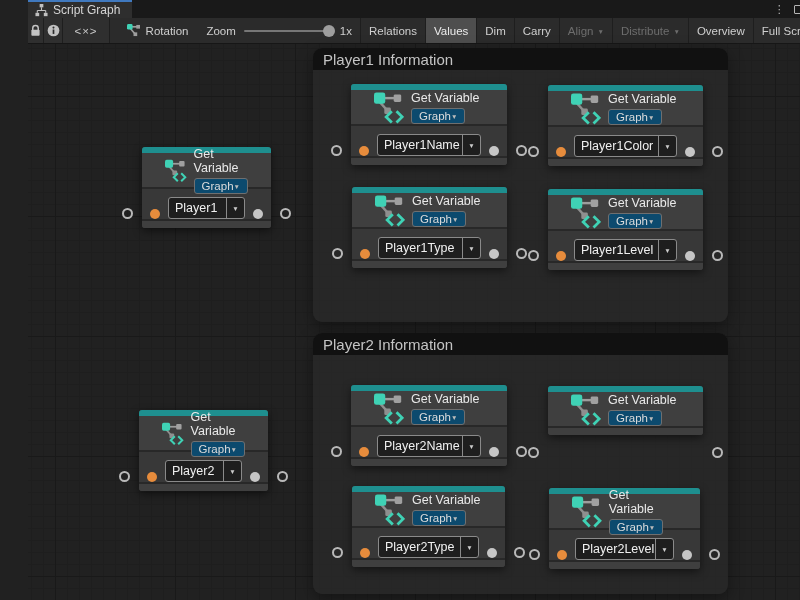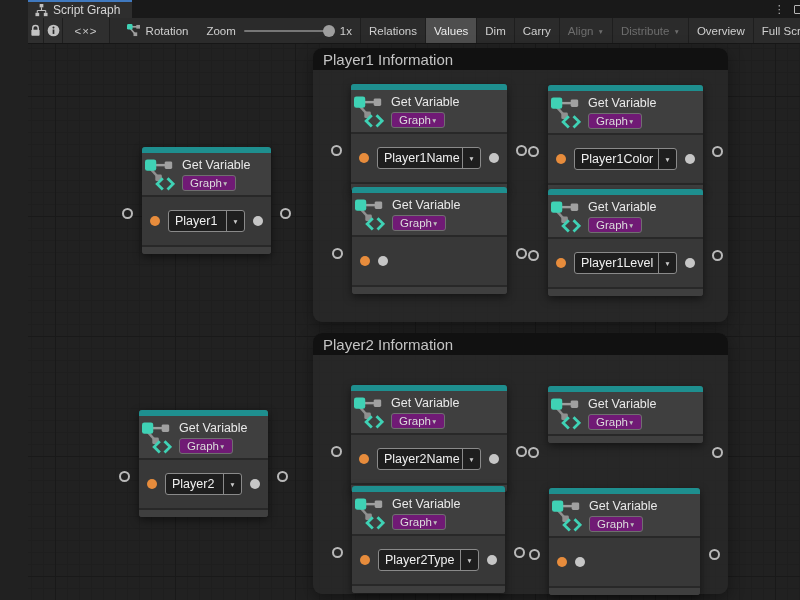--- a/index.html
+++ b/index.html
@@ -43,28 +43,28 @@
     background-size:120px 120px,120px 120px,12px 12px,12px 12px;
     background-position:27px 52px,27px 52px,3px 4px,3px 4px; }
 
   .group { position:absolute; background:rgba(39,39,39,0.94); border-radius:9px;
     box-shadow:0 5px 16px rgba(0,0,0,0.38); }
   .group-header { height:22px; background:rgba(17,17,17,0.96); border-radius:9px 9px 0 0;
     display:flex; align-items:center; padding:0 10px; font-size:15px; color:#c4c4c4; }
 
   .node { position:absolute; border-radius:3px; background:#3f3f3f; box-shadow:0 3px 9px rgba(0,0,0,0.5); }
   .accent { height:6px; background:#1e8f8f; border-radius:3px 3px 0 0; }
-  .head { height:42px; display:flex; align-items:center; gap:7px; padding:0 3px; background:#3f3f3f; }
+  .head { height:34px; display:flex; align-items:center; gap:7px; padding:0 23px; background:#3f3f3f; }
   .head-text { display:flex; flex-direction:column; align-items:flex-start; gap:3px; }
   .ntitle { font-size:12.5px; color:#e9e9e9; }
-  .scope-pill { display:inline-flex; align-items:center; gap:0; background:#701a75;
+  .scope-pill { display:inline-flex; align-items:center; gap:0; background:#0c4a6e;
     border:1px solid #6f6f6f; border-radius:3px; padding:1px 7px; font-size:11.5px; color:#dcdcdc; }
   .scope-pill .dd-arrow { color:#bbb; }
-  .nrow { height:50px; background:#383838; border-top:2px solid #282828;
-    display:flex; align-items:center; gap:8px; padding:0 8px; }
+  .nrow { height:32px; background:#383838; border-top:2px solid #282828;
+    display:flex; align-items:flex-end; gap:8px; padding:0 8px; }
   .pdot { width:10px; height:10px; border-radius:50%; flex:0 0 auto; }
   .pdot.in { background:#e78c3c; }
   .pdot.out { background:#c6c6c6; }
   .var-dd { flex:1 1 auto; min-width:0; display:flex; align-items:stretch; height:22px;
     background:#1e1e1e; border:1px solid #8a8a8a; border-radius:3px; }
   .var-label { flex:1; display:flex; align-items:center; padding:0 6px; font-size:12.5px;
     color:#f0f0f0; overflow:hidden; white-space:nowrap; }
   .var-arrow { width:18px; display:flex; align-items:center; justify-content:center;
     border-left:1px solid #8a8a8a; font-size:6.5px; color:#ccc; }
   .nfoot { height:9px; background:#3f3f3f; border-top:2px solid #282828; border-radius:0 0 3px 3px; }
@@ -282,20 +282,24 @@
       <div class="head-text">
         <div class="ntitle">Get Variable</div>
         <div class="scope-pill">
           <span>Graph</span>
           <span class="dd-arrow">▼</span>
         </div>
       </div>
     </div>
     <div class="nrow">
       <span class="pdot in"></span>
+      <div class="var-dd">
+        <span class="var-label">Player1Type</span>
+        <span class="var-arrow">▼</span>
+      </div>
       <span class="pdot out"></span>
     </div>
     <div class="nfoot"></div>
     <span class="oport left"></span>
     <span class="oport right"></span>
   </div>
       <div class="node" style="left: 520px; top: 145px; width: 155px;">
     <div class="accent"></div>
     <div class="head">
       <svg width="30" height="33" viewBox="0 0 32 34">
@@ -462,20 +466,24 @@
       <div class="head-text">
         <div class="ntitle">Get Variable</div>
         <div class="scope-pill">
           <span>Graph</span>
           <span class="dd-arrow">▼</span>
         </div>
       </div>
     </div>
     <div class="nrow">
       <span class="pdot in"></span>
+      <div class="var-dd">
+        <span class="var-label">Player2Level</span>
+        <span class="var-arrow">▼</span>
+      </div>
       <span class="pdot out"></span>
     </div>
     <div class="nfoot"></div>
     <span class="oport left"></span>
     <span class="oport right"></span>
   </div>
     </div>
 </div>
 
 </body></html>

